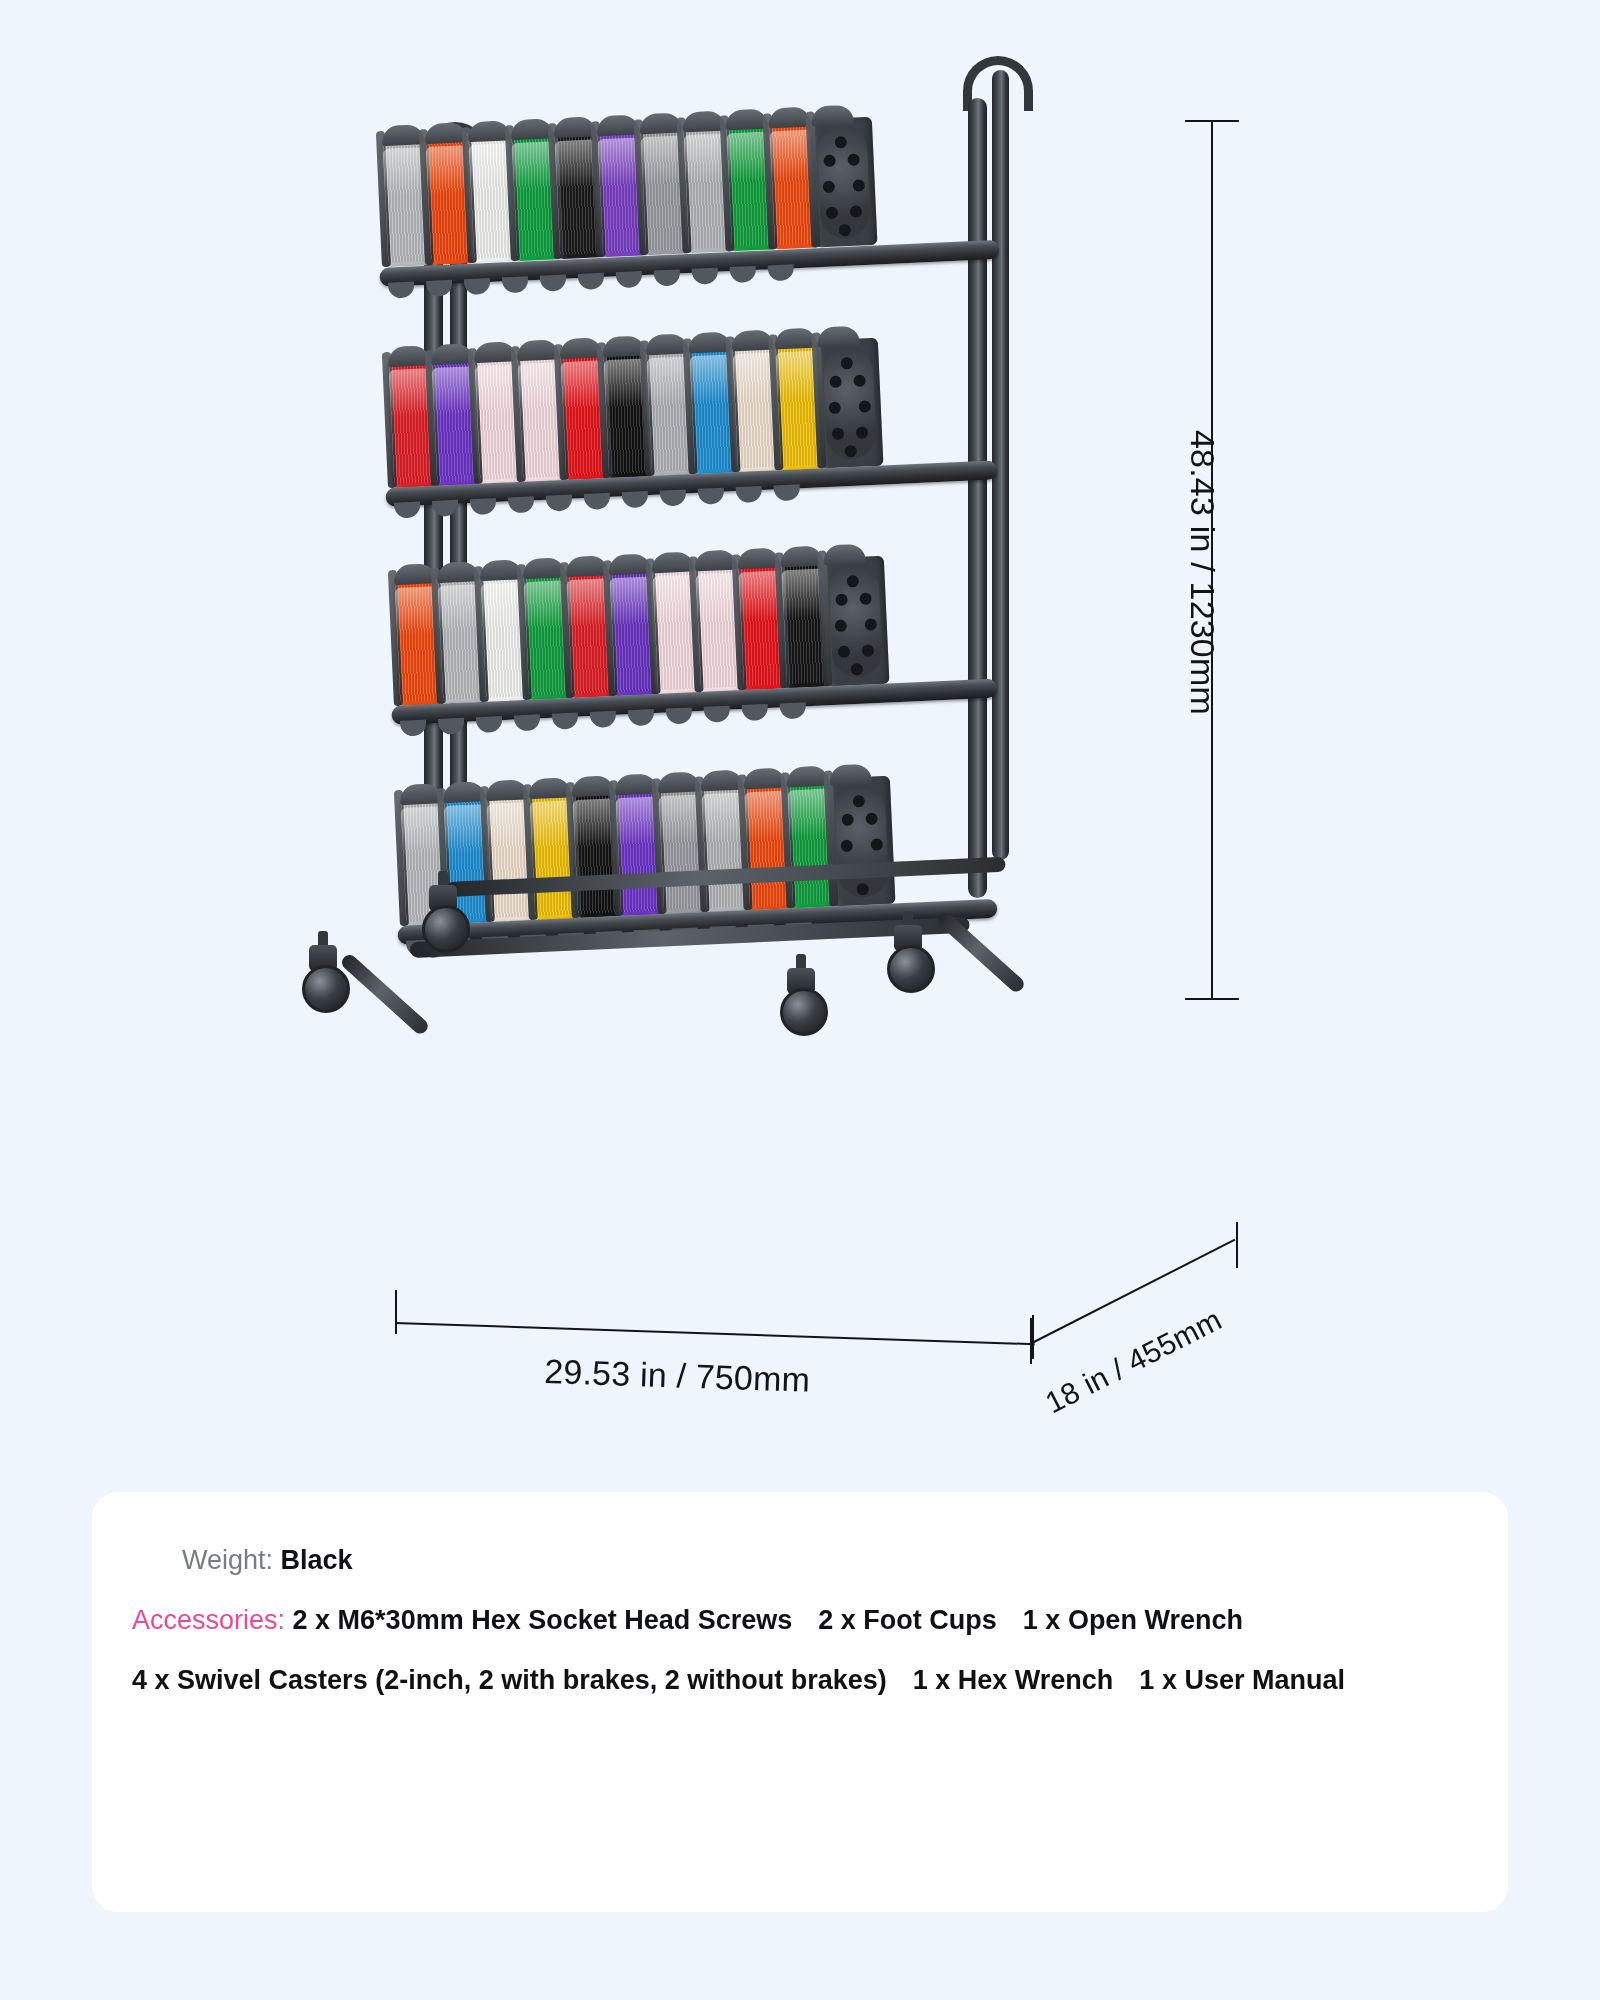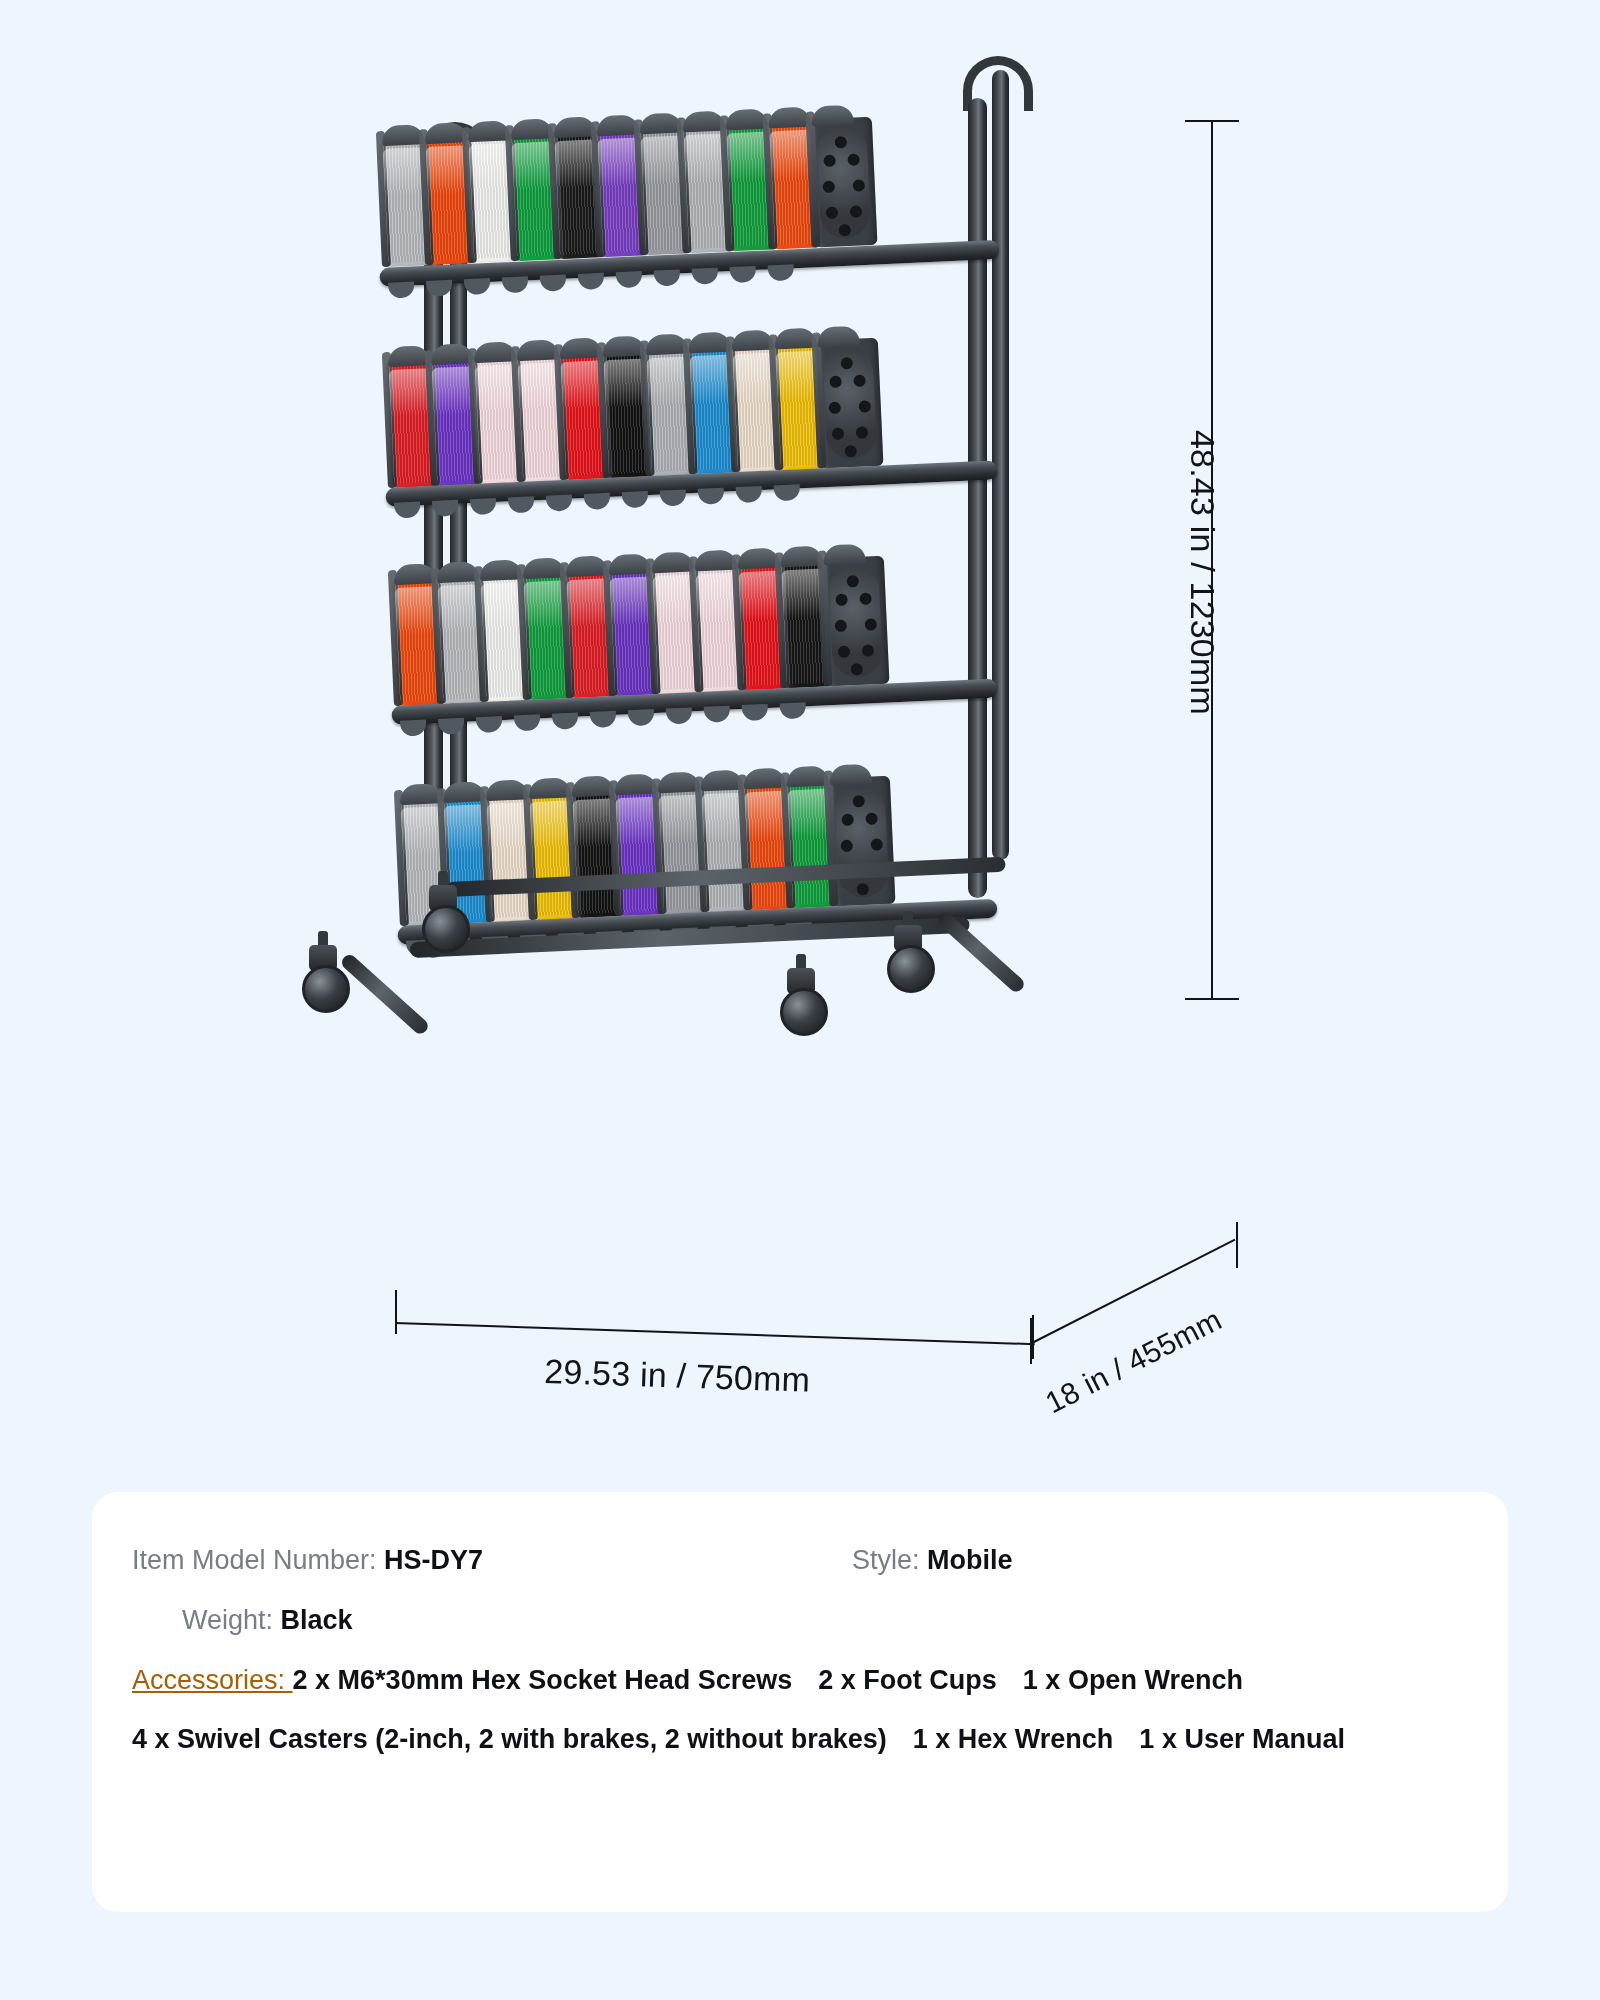--- a/index.html
+++ b/index.html
@@ -118,21 +118,21 @@
   }
   .spec-grid{
     position:absolute;left:40px;top:52px;width:1340px;
   }
   .spec-row{display:flex;width:100%;margin-bottom:26px;}
   .spec-col{flex:0 0 50%;font-size:27px;line-height:1.25;}
   .spec-col.right{padding-left:50px;}
   .spec-col .k{color:#787d83;}
   .spec-col .v{color:#101114;font-weight:bold;}
   .spec-full{font-size:27px;line-height:1.25;margin-bottom:26px;}
-  .spec-full .k{color:#a16207;text-decoration:underline;}
+  .spec-full .k{color:#ec4899;}
   .spec-full .v{color:#101114;font-weight:bold;}
   .gapx{display:inline-block;width:26px;}
 </style>
 </head>
 <body>
 
 <div class="page">
 
   <div class="product-area">
 
@@ -471,28 +471,20 @@
 
     <span class="dim-line" id="dim-d-line"></span>
     <span class="dim-line" id="dim-d-tick-l"></span>
     <span class="dim-line" id="dim-d-tick-r"></span>
     <span class="dim-label" id="dim-d-label">18 in / 455mm</span>
   </div>
 
   <div class="spec-card">
     <div class="spec-grid">
 
-      <div class="spec-row">
-        <div class="spec-col">
-          <span class="k">Item Model Number: </span><span class="v">HS-DY7</span>
-        </div>
-        <div class="spec-col right">
-          <span class="k">Style: </span><span class="v">Mobile</span>
-        </div>
-      </div>
 
 
       <div class="spec-row">
         <div class="spec-col right">
           <span class="k">Weight: </span><span class="v">Black</span>
         </div>
       </div>
 
 
       <div class="spec-full">

